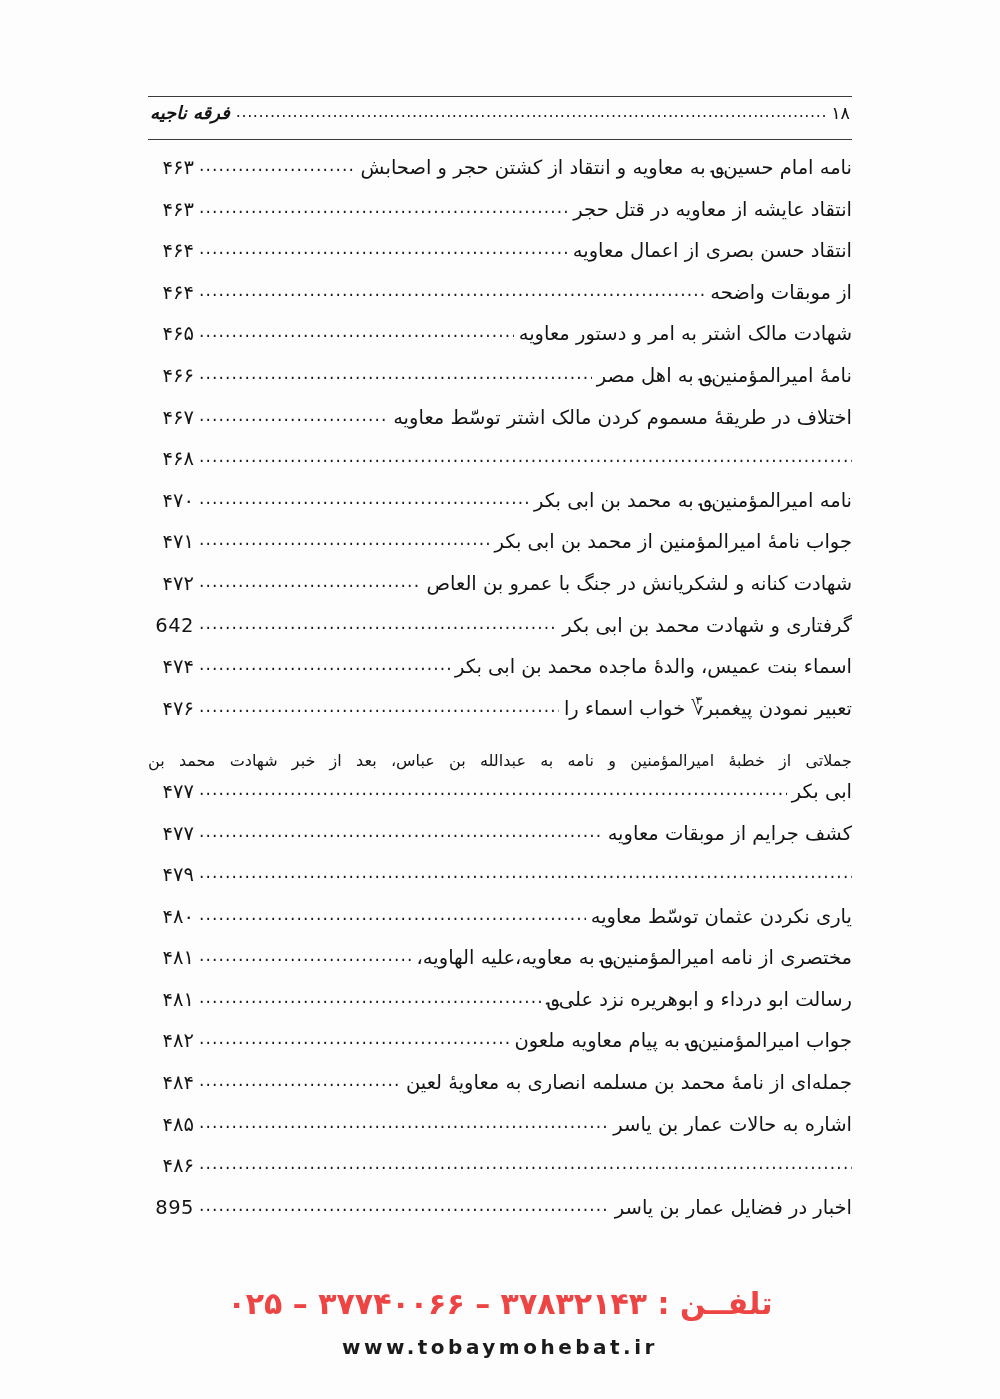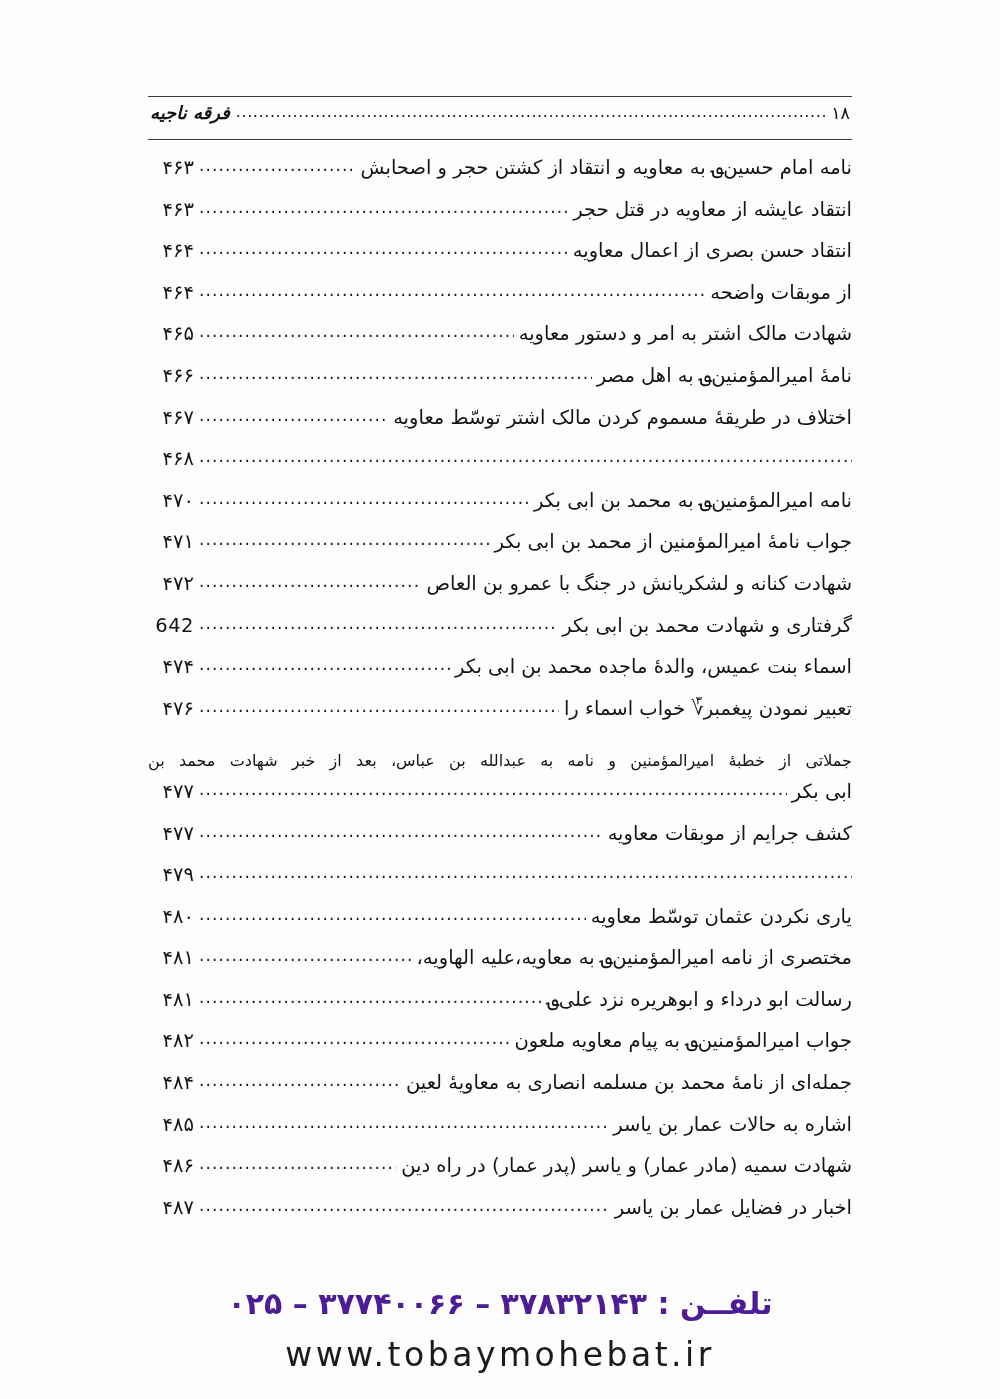--- a/index.html
+++ b/index.html
@@ -143,28 +143,28 @@
   .footer {
     position: absolute;
     left: 0;
     right: 0;
     top: 1286px;
     text-align: center;
   }
   .footer-phone {
     font-size: 30px;
     letter-spacing: 1px;
-    color: #4c1d95;
+    color: #ef4444;
     font-weight: 600;
     direction: rtl;
   }
   .footer-site {
     margin-top: 14px;
-    font-size: 33px;
-    font-weight: 400;
+    font-size: 20px;
+    font-weight: 700;
     letter-spacing: 3.5px;
     direction: ltr;
     color: #1b1b1b;
     font-family: "DejaVu Sans", "Liberation Sans", sans-serif;
   }
 </style>
 </head>
 <body>
 
 <div class="page">
@@ -290,28 +290,27 @@
         <span class="toc-label">جمله‌ای از نامهٔ محمد بن مسلمه انصاری به معاویهٔ لعین</span>
         <span class="toc-leader">....................................................................................................................................................</span>
         <span class="toc-page">۴۸۴</span>
       </div>
       <div class="toc-entry">
         <span class="toc-label">اشاره به حالات عمار بن یاسر</span>
         <span class="toc-leader">....................................................................................................................................................</span>
         <span class="toc-page">۴۸۵</span>
       </div>
       <div class="toc-entry">
-        <span class="toc-label">شهادت سمیه (مادر عمار) و یاسر (پدر عمار) در راه دین</span>
         <span class="toc-leader">....................................................................................................................................................</span>
         <span class="toc-page">۴۸۶</span>
       </div>
       <div class="toc-entry">
         <span class="toc-label">اخبار در فضایل عمار بن یاسر</span>
         <span class="toc-leader">....................................................................................................................................................</span>
-        <span class="toc-page">۴۸۷</span>
+        <span class="toc-page">895</span>
       </div>
     </div>
 
   <div class="footer">
     <div class="footer-phone">تلفــن :  ۳۷۸۳۲۱۴۳ – ۳۷۷۴۰۰۶۶ – ۰۲۵</div>
     <div class="footer-site">www.tobaymohebat.ir</div>
   </div>
 
 </div>
 

